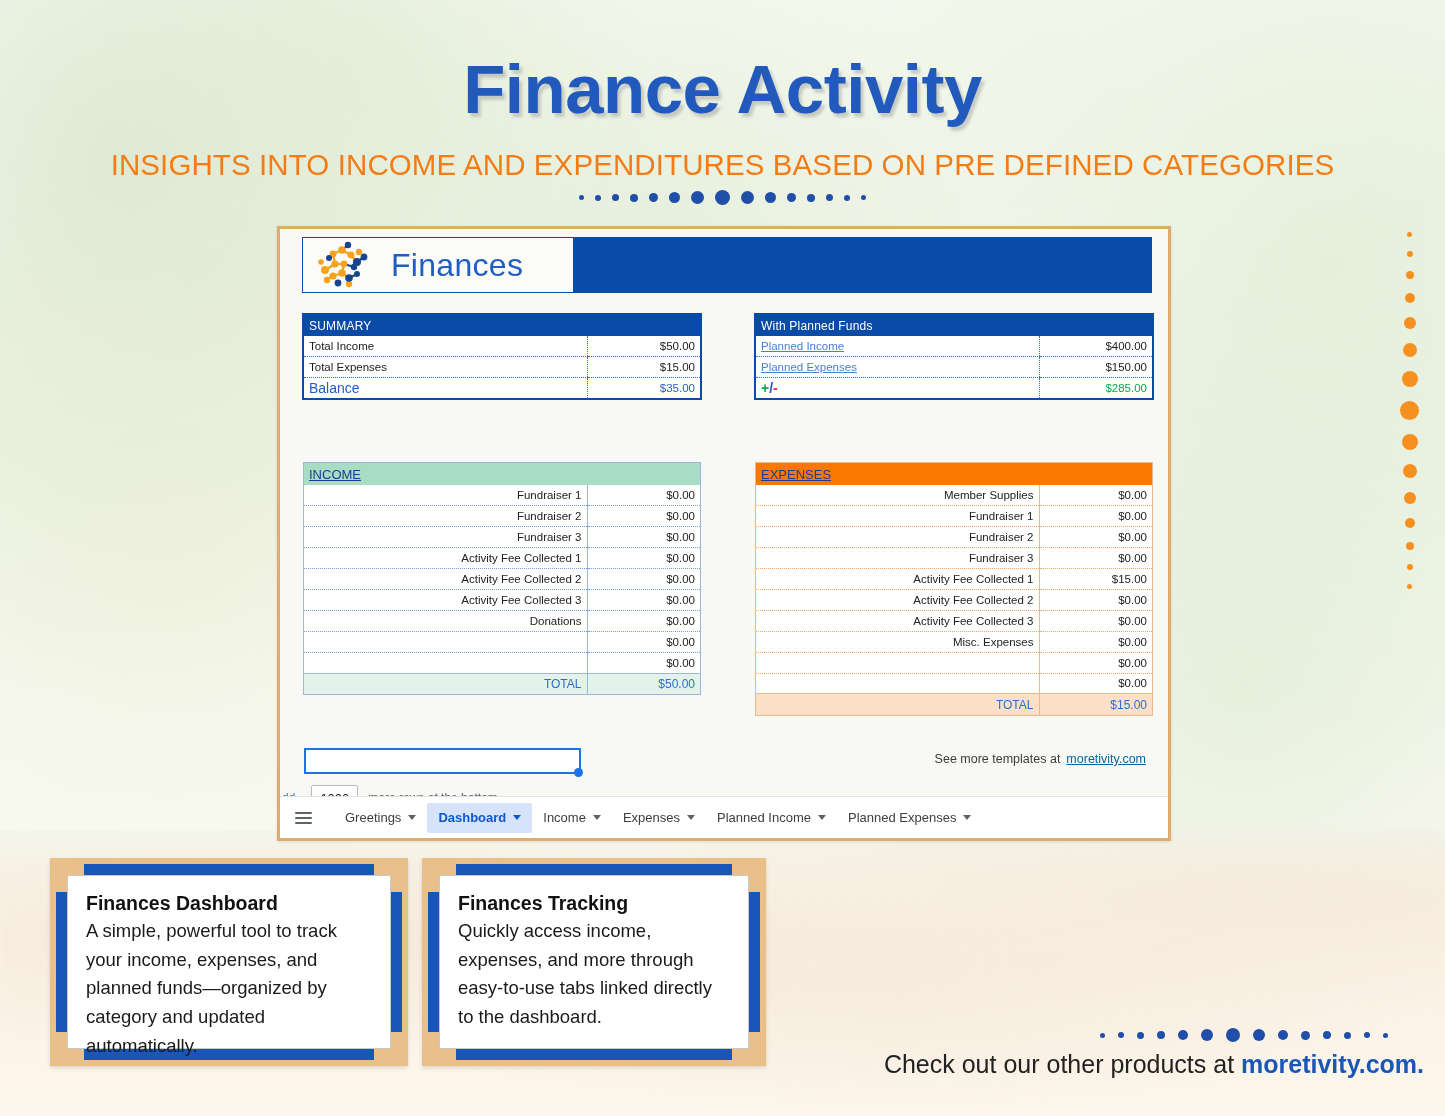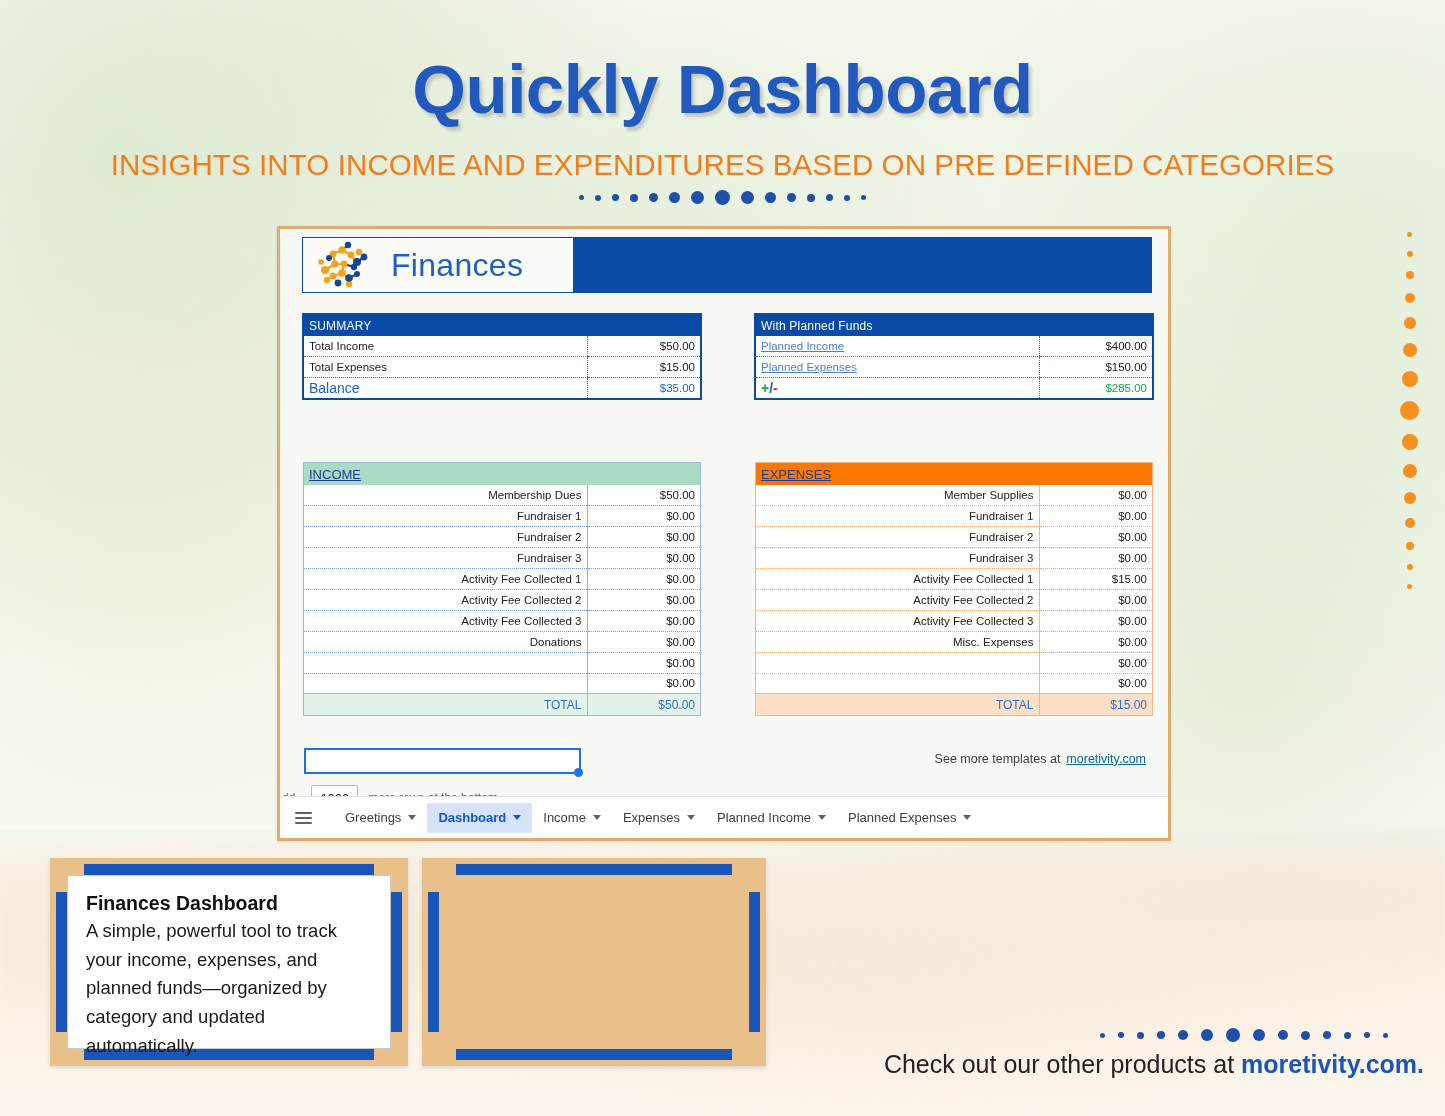--- a/index.html
+++ b/index.html
@@ -241,21 +241,21 @@
     text-align: right; font-size: 25px; color: #222;
   }
   #footer-brand { color: #1a55b8; font-weight: bold; }
 </style>
 </head>
 <body>
 
 <div id="bg-top"></div>
 <div id="bg-bottom"></div>
 
-<div id="page-title">Quickly Dashboard</div>
+<div id="page-title">Finance Activity</div>
 <div id="page-subtitle">INSIGHTS INTO INCOME AND EXPENDITURES BASED ON PRE DEFINED CATEGORIES</div>
 <div id="header-dots" class="dotrow">
     <span style="width:5px;height:5px;background:#1f4fa8"></span>
     <span style="width:6px;height:6px;background:#1f4fa8"></span>
     <span style="width:7px;height:7px;background:#1f4fa8"></span>
     <span style="width:8px;height:8px;background:#1f4fa8"></span>
     <span style="width:9px;height:9px;background:#1f4fa8"></span>
     <span style="width:11px;height:11px;background:#1f4fa8"></span>
     <span style="width:13px;height:13px;background:#1f4fa8"></span>
     <span style="width:15px;height:15px;background:#1f4fa8"></span>
@@ -378,24 +378,20 @@
       <colgroup>
           <col style="width:283px">
           <col style="width:113px">
         </colgroup>
       <tbody id="income-body">
           <tr class="hdr">
             <td class="c1">INCOME</td>
             <td class="c2"></td>
           </tr>
           <tr class="row">
-            <td class="lbl">Membership Dues</td>
-            <td class="val">$50.00</td>
-          </tr>
-          <tr class="row">
             <td class="lbl">Fundraiser 1</td>
             <td class="val">$0.00</td>
           </tr>
           <tr class="row">
             <td class="lbl">Fundraiser 2</td>
             <td class="val">$0.00</td>
           </tr>
           <tr class="row">
             <td class="lbl">Fundraiser 3</td>
             <td class="val">$0.00</td>
@@ -547,20 +543,24 @@
     <div class="card-title">Finances Dashboard</div>
     <div class="card-body">A simple, powerful tool to track your income, expenses, and planned funds—organized by category and updated automatically.</div>
   </div>
 </div>
 
 <div class="feature-card" id="card-2">
   <div class="bars-h-top"></div>
   <div class="bars-h-bot"></div>
   <div class="bars-v-l"></div>
   <div class="bars-v-r"></div>
+  <div class="card-inner">
+    <div class="card-title">Finances Tracking</div>
+    <div class="card-body">Quickly access income, expenses, and more through easy-to-use tabs linked directly to the dashboard.</div>
+  </div>
 </div>
 
 <div id="footer-dots" class="dotrow">
     <span style="width:5px;height:5px;background:#1f4fa8"></span>
     <span style="width:6px;height:6px;background:#1f4fa8"></span>
     <span style="width:7px;height:7px;background:#1f4fa8"></span>
     <span style="width:8px;height:8px;background:#1f4fa8"></span>
     <span style="width:10px;height:10px;background:#1f4fa8"></span>
     <span style="width:12px;height:12px;background:#1f4fa8"></span>
     <span style="width:14px;height:14px;background:#1f4fa8"></span>

